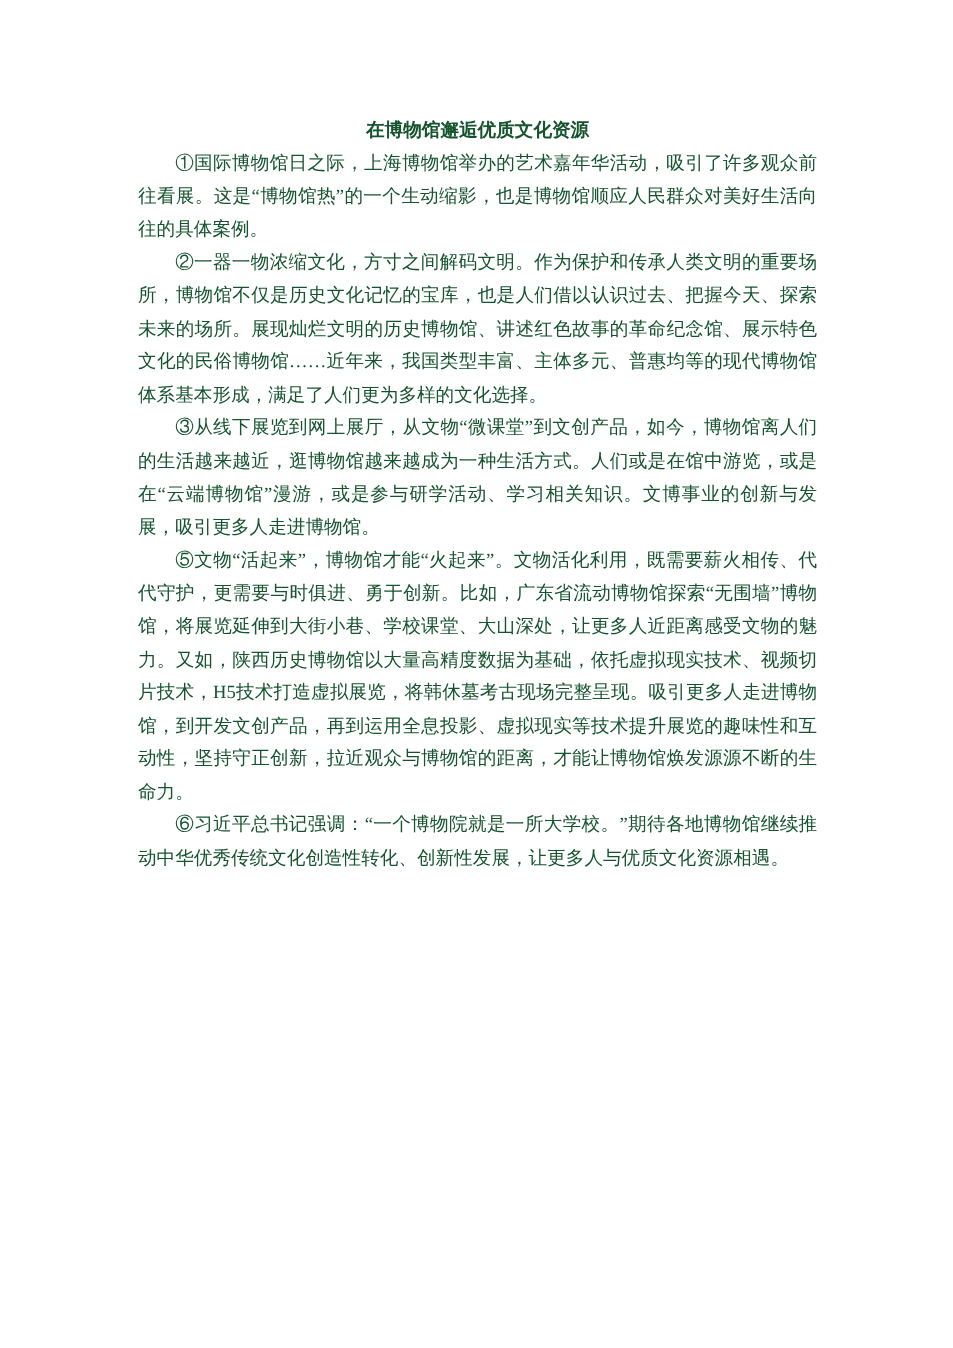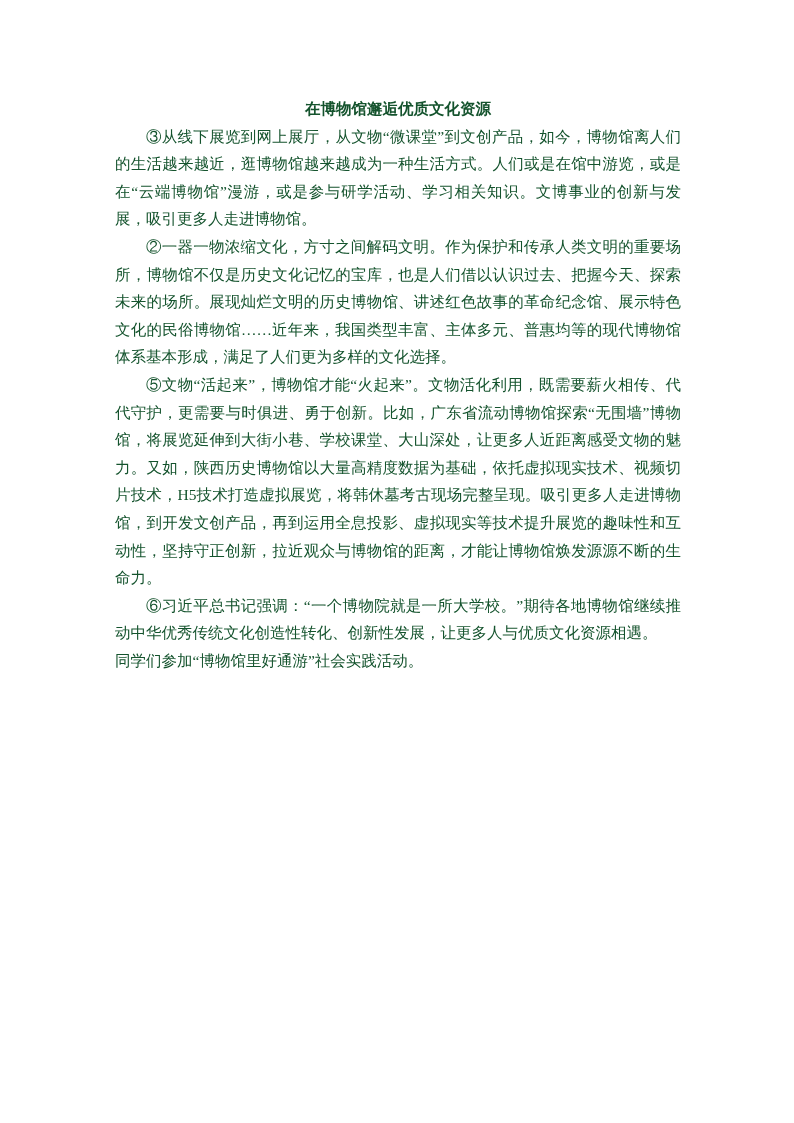--- a/index.html
+++ b/index.html
@@ -43,18 +43,18 @@
     margin: 0;
     text-indent: 0;
     text-align: left;
   }
 </style>
 </head>
 <body>
 
 <div class="page">
   <h1 class="doc-title">在博物馆邂逅优质文化资源</h1>
+  <p class="para">①国际博物馆日之际，上海博物馆举办的艺术嘉年华活动，吸引了许多观众前往看展。这是“博物馆热”的一个生动缩影，也是博物馆顺应人民群众对美好生活向往的具体案例。</p>
+  <p class="para">②一器一物浓缩文化，方寸之间解码文明。作为保护和传承人类文明的重要场所，博物馆不仅是历史文化记忆的宝库，也是人们借以认识过去、把握今天、探索未来的场所。展现灿烂文明的历史博物馆、讲述红色故事的革命纪念馆、展示特色文化的民俗博物馆……近年来，我国类型丰富、主体多元、普惠均等的现代博物馆体系基本形成，满足了人们更为多样的文化选择。</p>
   <p class="para">③从线下展览到网上展厅，从文物“微课堂”到文创产品，如今，博物馆离人们的生活越来越近，逛博物馆越来越成为一种生活方式。人们或是在馆中游览，或是在“云端博物馆”漫游，或是参与研学活动、学习相关知识。文博事业的创新与发展，吸引更多人走进博物馆。</p>
-  <p class="para">②一器一物浓缩文化，方寸之间解码文明。作为保护和传承人类文明的重要场所，博物馆不仅是历史文化记忆的宝库，也是人们借以认识过去、把握今天、探索未来的场所。展现灿烂文明的历史博物馆、讲述红色故事的革命纪念馆、展示特色文化的民俗博物馆……近年来，我国类型丰富、主体多元、普惠均等的现代博物馆体系基本形成，满足了人们更为多样的文化选择。</p>
   <p class="para">⑤文物“活起来”，博物馆才能“火起来”。文物活化利用，既需要薪火相传、代代守护，更需要与时俱进、勇于创新。比如，广东省流动博物馆探索“无围墙”博物馆，将展览延伸到大街小巷、学校课堂、大山深处，让更多人近距离感受文物的魅力。又如，陕西历史博物馆以大量高精度数据为基础，依托虚拟现实技术、视频切片技术，H5技术打造虚拟展览，将韩休墓考古现场完整呈现。吸引更多人走进博物馆，到开发文创产品，再到运用全息投影、虚拟现实等技术提升展览的趣味性和互动性，坚持守正创新，拉近观众与博物馆的距离，才能让博物馆焕发源源不断的生命力。</p>
   <p class="para">⑥习近平总书记强调：“一个博物院就是一所大学校。”期待各地博物馆继续推动中华优秀传统文化创造性转化、创新性发展，让更多人与优质文化资源相遇。</p>
-  <p class="footer-line">同学们参加“博物馆里好通游”社会实践活动。</p>
 </div>
 
 </body></html>

